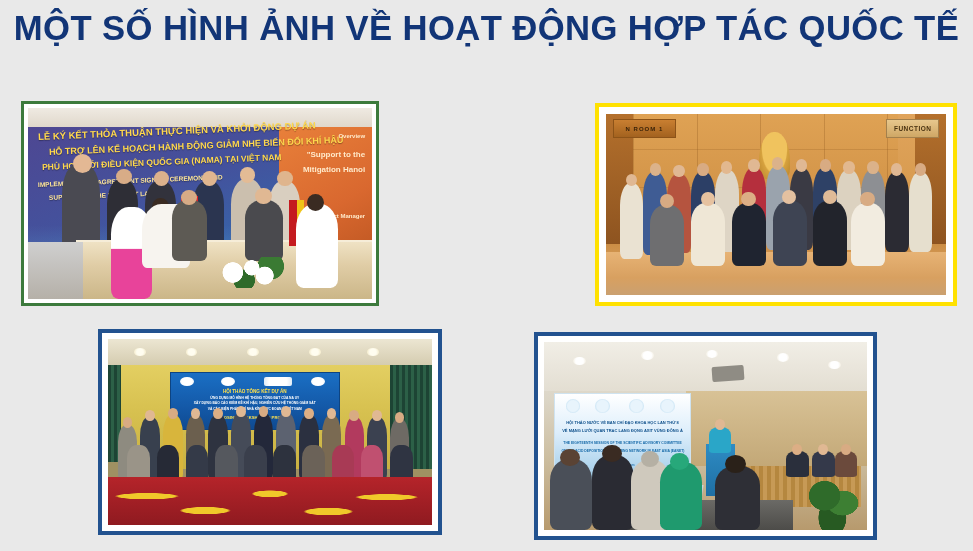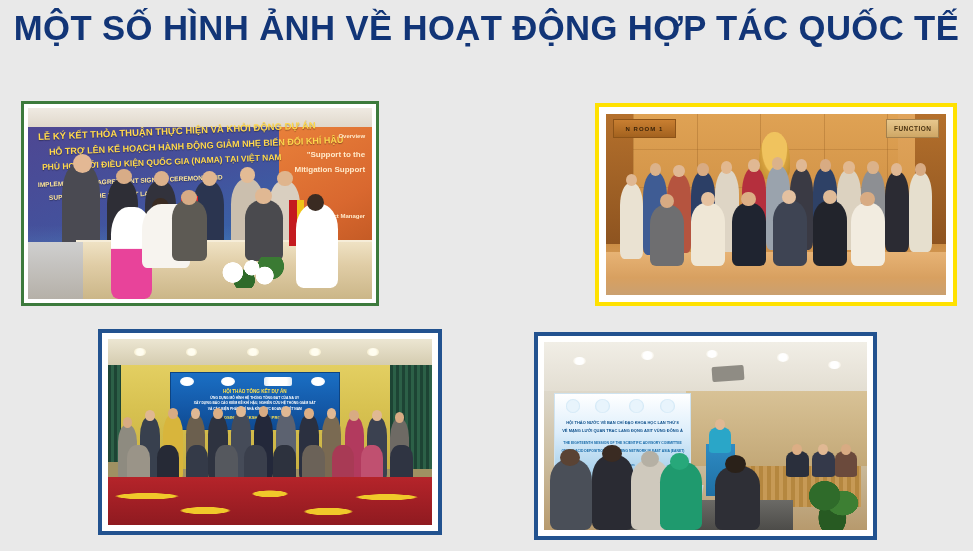--- a/index.html
+++ b/index.html
@@ -285,21 +285,21 @@
     <div class="banner-r"></div>
 
     <div class="btext bl1">LỄ KÝ KẾT THỎA THUẬN THỰC HIỆN VÀ KHỞI ĐỘNG DỰ ÁN</div>
     <div class="btext bl2">HỖ TRỢ LÊN KẾ HOẠCH HÀNH ĐỘNG GIẢM NHẸ BIẾN ĐỔI KHÍ HẬU</div>
     <div class="btext bl3">PHÙ HỢP VỚI ĐIỀU KIỆN QUỐC GIA (NAMA) TẠI VIỆT NAM</div>
     <div class="btext bl4">IMPLEMENTATION AGREEMENT SIGNING CEREMONY AND</div>
     <div class="btext bl5">SUPPORT TO THE PROJECT LAUNCH</div>
 
     <div class="rtext rt1">Overview</div>
     <div class="rtext rt2">"Support to the</div>
-    <div class="rtext rt3">Mitigation Support</div>
+    <div class="rtext rt3">Mitigation Hanoi</div>
     <div class="rtext rt4">Project Manager</div>
 
     <div class="pp" style="left:10%;  top:29%; width:11%; height:55%; background:#4a4a52;"></div>
     <div class="head" style="left:13%;  top:24%; width:5.6%; height:10%; background:#e3b894;"></div>
 
     <div class="pp" style="left:23%; top:37%; width:9%;  height:45%; background:#2e2e36;"></div>
     <div class="head" style="left:25.5%;top:32%; width:4.6%; height:8%;  background:#d8ac87;"></div>
 
     <div class="pp" style="left:34%; top:38%; width:9%;  height:42%; background:#32323c;"></div>
     <div class="head" style="left:36.5%;top:33%; width:4.4%; height:8%;  background:#dcb18c;"></div>

